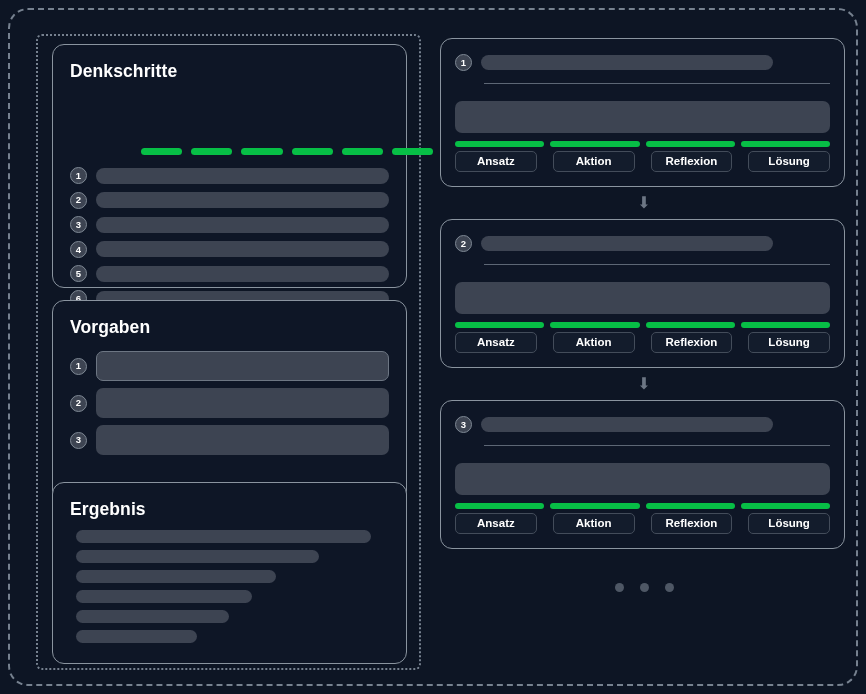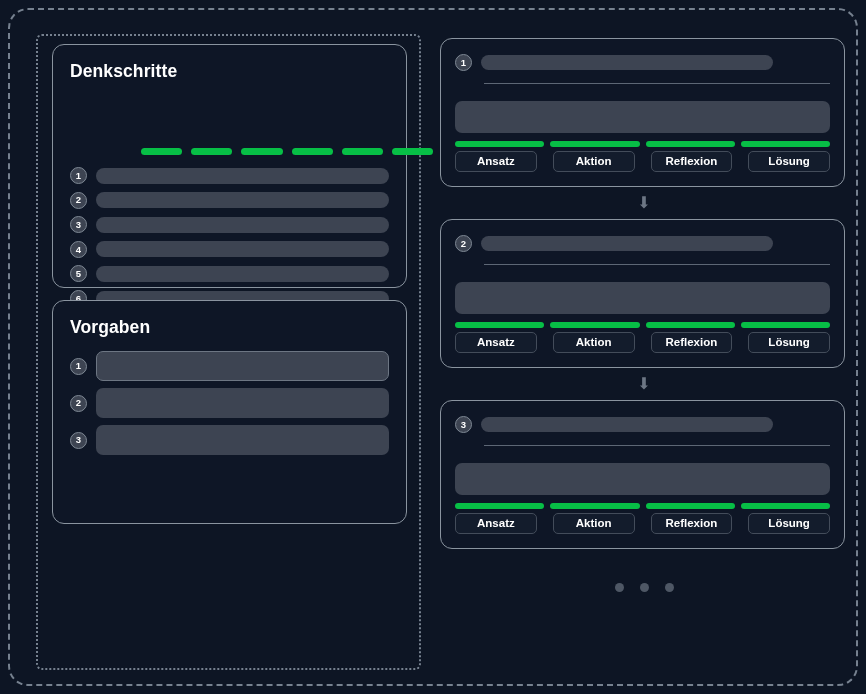--- a/index.html
+++ b/index.html
@@ -277,20 +277,31 @@
             <div class="num-badge">2</div>
             <div class="vg-block"></div>
           </div>
           <div class="num-row vg-row" style="top: 124px;">
             <div class="num-badge">3</div>
             <div class="vg-block"></div>
           </div>
         </div>
     </section>
 
+    <section class="panel" id="panel-ergebnis">
+      <h2 class="panel-title">Ergebnis</h2>
+      <div id="ergebnis-lines">
+          <div class="skel" style="width: 295px; top: 47px;"></div>
+          <div class="skel" style="width: 243px; top: 67px;"></div>
+          <div class="skel" style="width: 200px; top: 87px;"></div>
+          <div class="skel" style="width: 176px; top: 107px;"></div>
+          <div class="skel" style="width: 153px; top: 127px;"></div>
+          <div class="skel" style="width: 121px; top: 147px;"></div>
+        </div>
+    </section>
 
   </div>
 
   <div id="right-col">
       <section class="step-card">
         <div class="card-head">
           <div class="num-badge">1</div>
           <div class="title-pill" style="width: 292px;"></div>
         </div>
         <div class="card-divider"></div>

